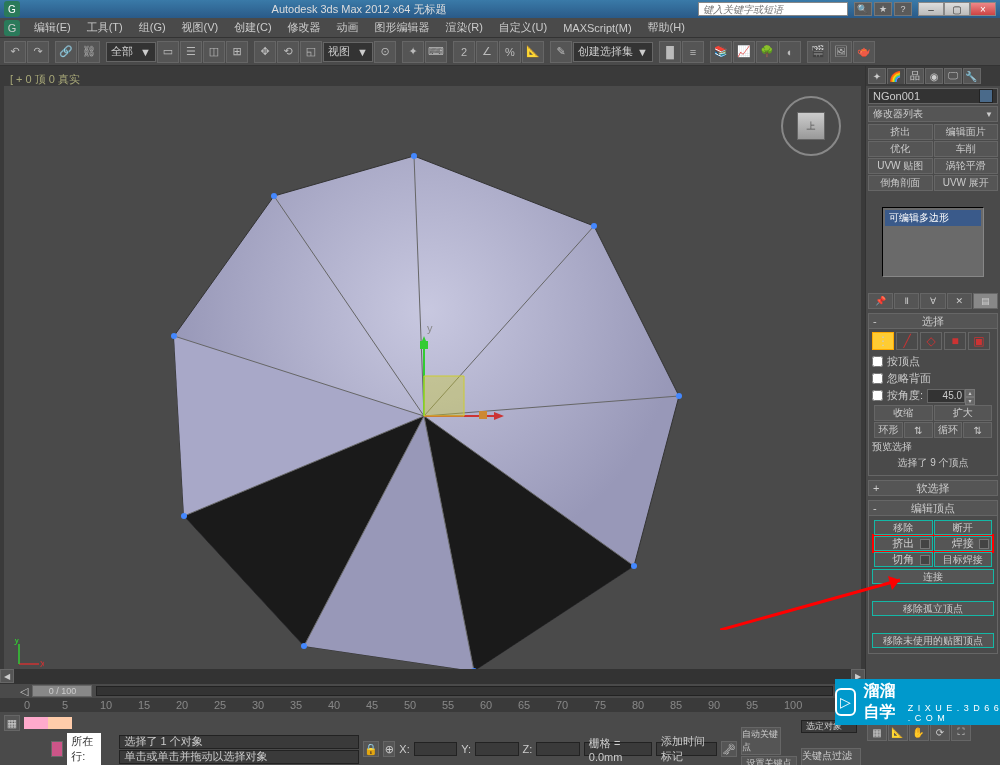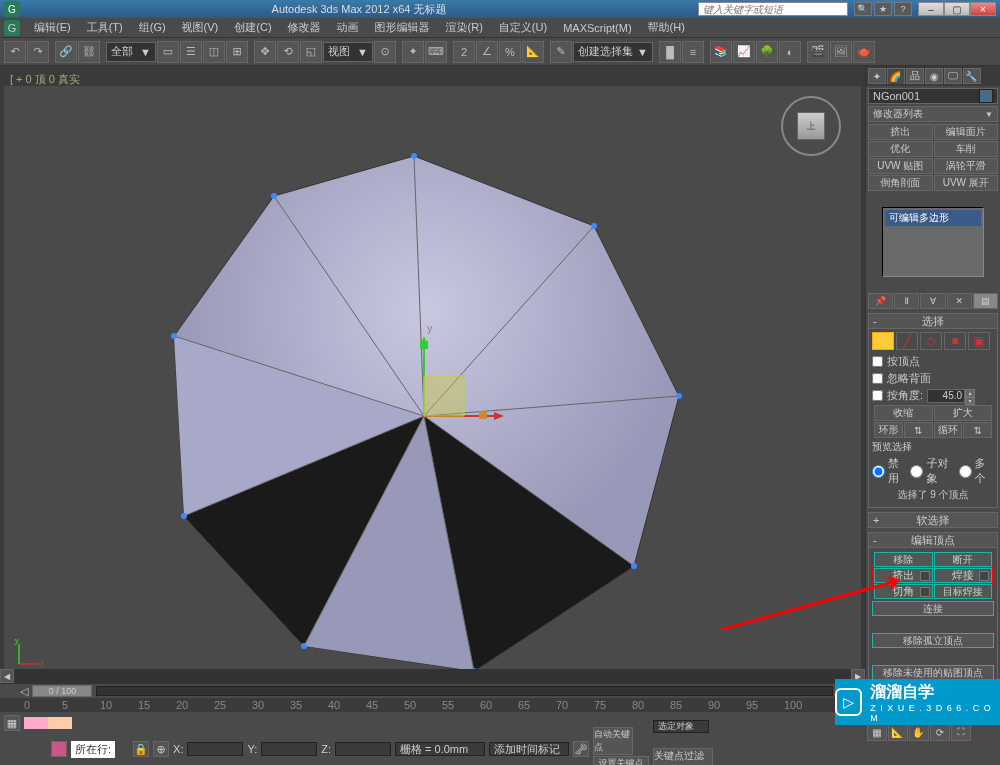--- a/index.html
+++ b/index.html
@@ -85,21 +85,21 @@
 .statusbar { height: 30px; display: flex; align-items: center; padding: 2px 4px; gap: 4px; background: #4a4a4a; font-size: 10px; margin-left: 47px; }
 .status-field { background: #3a3a3a; border: 1px solid #222; padding: 1px 4px; height: 14px; display: flex; align-items: center; }
 .coord { width: 56px; }
 
 .bottom-right { position: absolute; right: 0; bottom: 0; width: 135px; height: 82px; background: #4a4a4a; display: flex; flex-wrap: wrap; align-content: flex-start; padding: 2px; gap: 1px; }
 .bottom-right span { width: 20px; height: 18px; background: #555; border: 1px solid #666; display: flex; align-items: center; justify-content: center; font-size: 10px; }
 
 
 .watermark { position: absolute; right: 0; bottom: 40px; width: 165px; height: 46px; background: #0099cc; display: flex; align-items: center; justify-content: center; color: #fff; gap: 8px; }
 .watermark .play { width: 28px; height: 28px; border: 2px solid #fff; border-radius: 6px; display: flex; align-items: center; justify-content: center; font-size: 14px; }
-.watermark .wm-text { display: flex; flex-direction: column; }
+.watermark .wm-text { display: flex; flex-direction: row; align-items: flex-end; }
 .watermark .wm-text .big { font-size: 16px; font-weight: bold; }
 .watermark .wm-text .small { font-size: 9px; letter-spacing: 1px; }
 
 
 .red-arrow { position: absolute; pointer-events: none; }
 
 
 .hscroll { position: absolute; left: 0; right: 135px; bottom: 82px; height: 14px; background: #3a3a3a; display: flex; }
 .hscroll .arrow { width: 14px; height: 14px; background: #555; border: 1px solid #666; display:flex;align-items:center;justify-content:center;font-size:8px; }
 .hscroll .track { flex: 1; background: #333; }
@@ -331,28 +331,20 @@
           <div class="rp-btn">收缩</div>
           <div class="rp-btn">扩大</div>
         </div>
       <div class="rp-btnrow">
         <div class="rp-btn">环形</div>
         <div style="width:10px" class="rp-btn">⇅</div>
         <div class="rp-btn">循环</div>
         <div style="width:10px" class="rp-btn">⇅</div>
       </div>
       <div class="rp-text">预览选择</div>
-      <div class="rp-radio-row">
-        <input type="radio" checked="" style="">
-          <span>禁用</span>
-        <input type="radio" style="">
-          <span>子对象</span>
-        <input type="radio" style="">
-          <span>多个</span>
-      </div>
       <div class="rp-text" style="text-align:center">选择了 9 个顶点</div>
     </div>
   </div>
 
   <div class="rp-rollout">
     <div class="rp-rollout-head">
         <span class="pm">+</span>
         <span>软选择</span>
       </div>
   </div>
@@ -431,20 +423,24 @@
     <span style="width:16px;height:16px;background:#555;border:1px solid #666;display:flex;align-items:center;justify-content:center">▦</span>
     <div class="trackbar-colors">
       <span style="background:#ffaacc"></span>
       <span style="background:#ffccaa"></span>
     </div>
   </div>
   <div class="statusbar">
     <span style="width:16px;height:16px;background:#cc5588;border:1px solid #666"></span>
     <span style="background:#fff;color:#333;padding:1px 4px">所在行:</span>
     <div style="flex:0 0 10px"></div>
+    <div style="display:flex;flex-direction:column;gap:1px;flex:1">
+      <div class="status-field" style="width:240px">选择了 1 个对象</div>
+      <div class="status-field" style="width:240px">单击或单击并拖动以选择对象</div>
+    </div>
     <span style="width:16px;height:16px;background:#555;border:1px solid #666;display:flex;align-items:center;justify-content:center">🔒</span>
     <span style="width:16px;height:16px;background:#555;border:1px solid #666;display:flex;align-items:center;justify-content:center">⊕</span>
     <span>X:</span>
       <div class="status-field coord"></div>
     <span>Y:</span>
       <div class="status-field coord"></div>
     <span>Z:</span>
       <div class="status-field coord"></div>
     <div class="status-field" style="width:90px">栅格 = 0.0mm</div>
     <div class="status-field" style="width:80px">添加时间标记</div>

